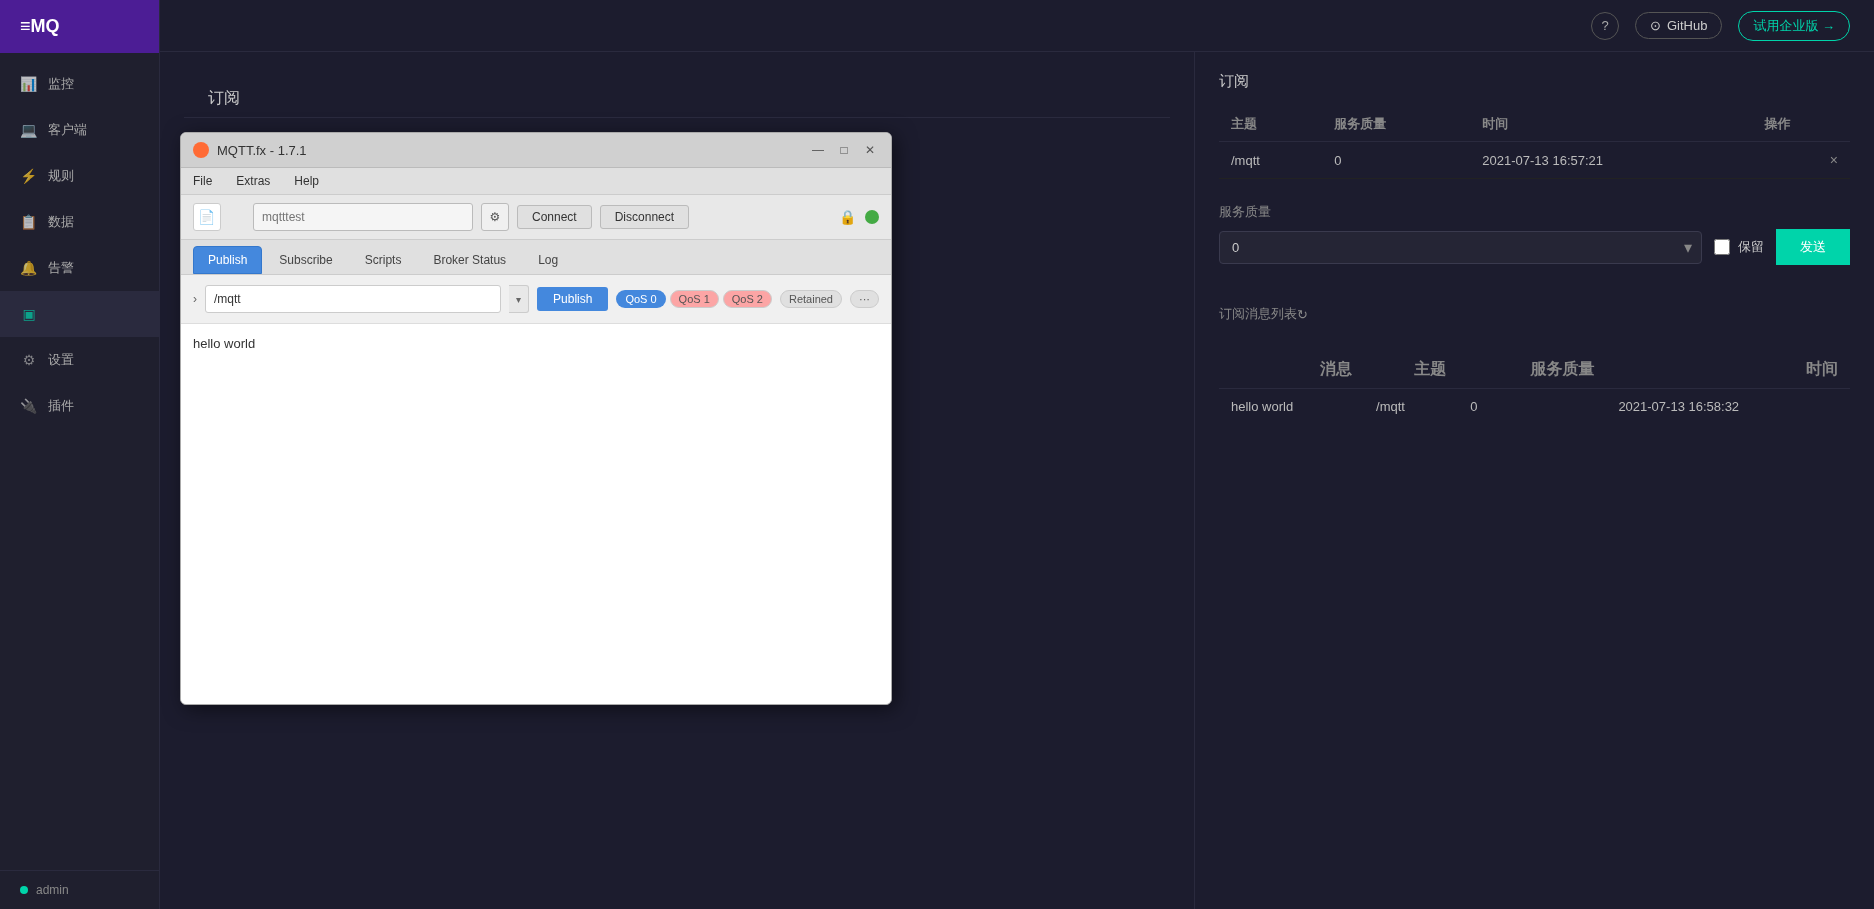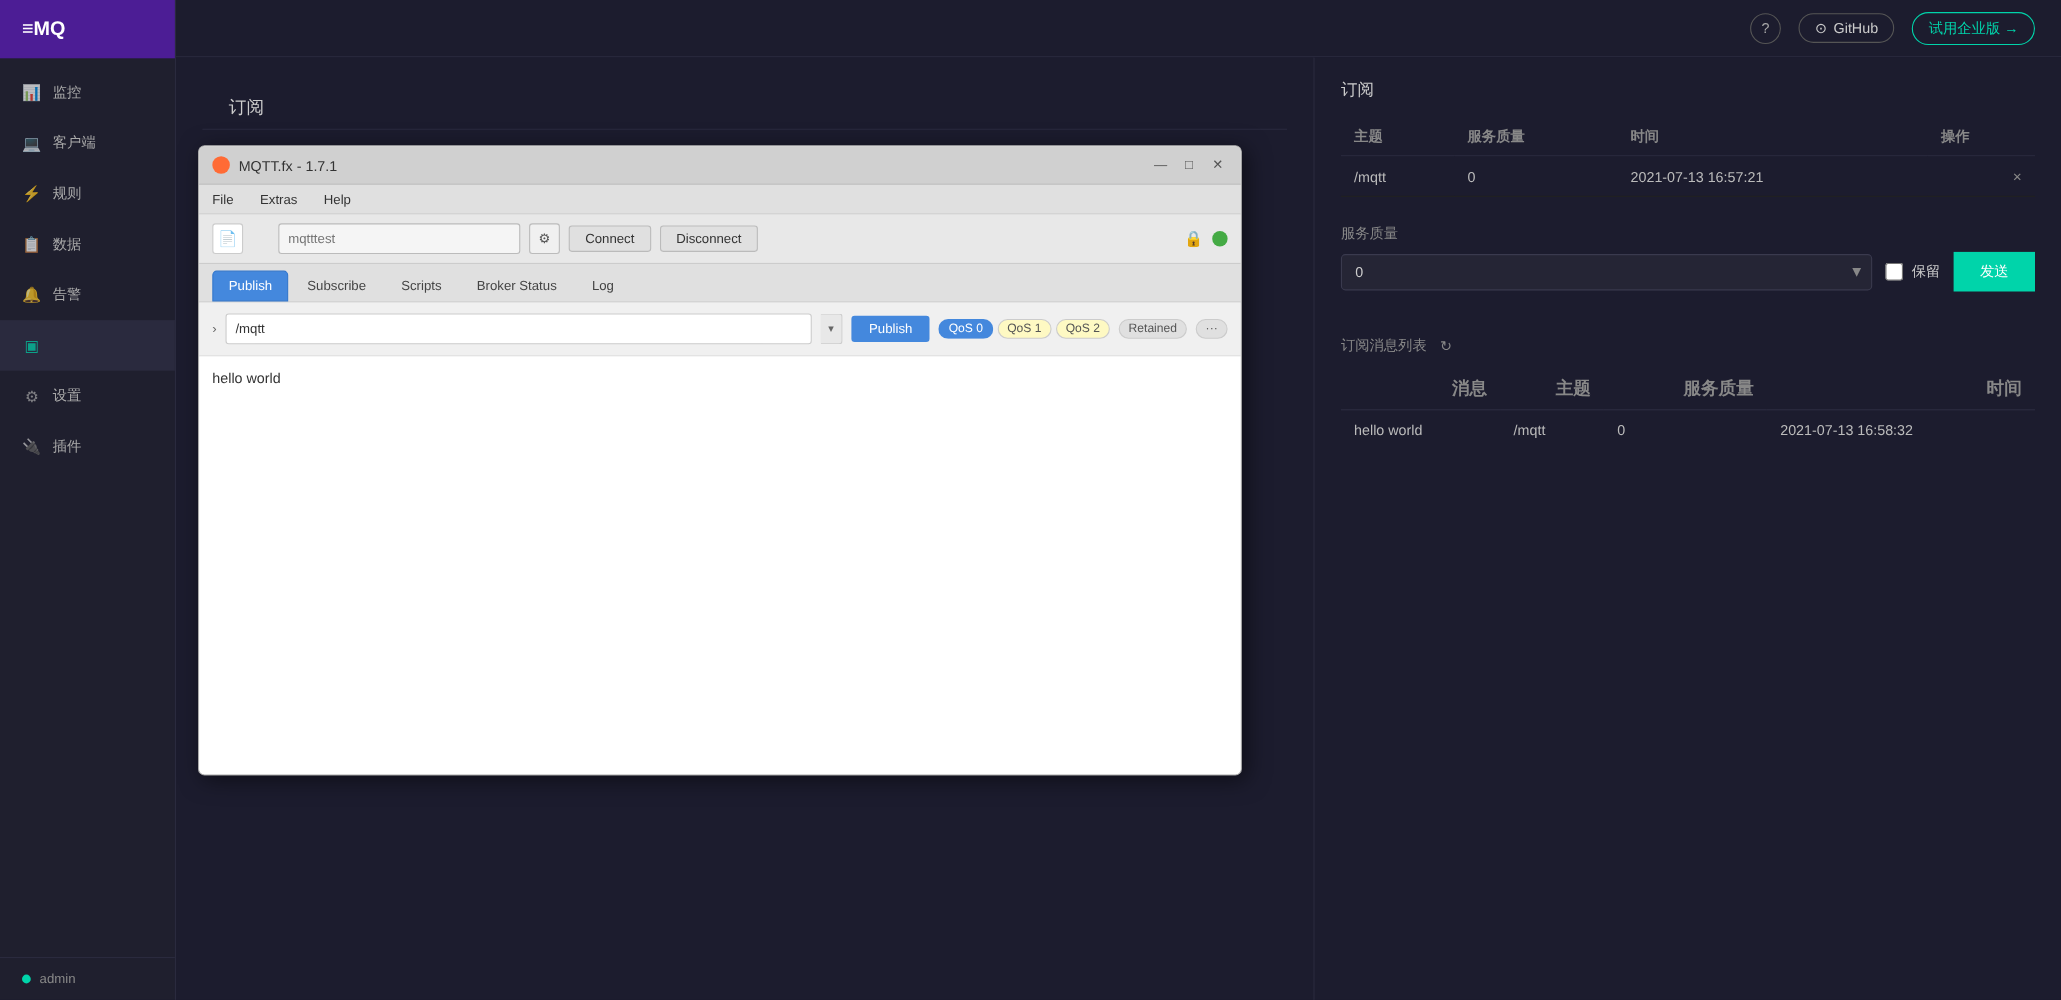--- a/index.html
+++ b/index.html
@@ -225,22 +225,22 @@
       border-radius: 0;
       padding: 9px 24px;
       font-size: 13px;
       cursor: pointer;
       white-space: nowrap;
     }
 
     .msg-list-header {
       display: flex;
       align-items: center;
-      gap: 12px;
-      margin-bottom: 12px;
+      gap: 0;
+      margin-bottom: 28px;
     }
     .msg-list-title {
       font-size: 13px;
       color: #888;
     }
     .refresh-icon {
       font-size: 13px;
       color: #888;
       cursor: pointer;
     }
@@ -266,21 +266,21 @@
       position: absolute;
       top: 0; left: 0; right: 0; bottom: 0;
       display: flex;
       align-items: flex-start;
       justify-content: flex-start;
       padding: 80px 0 0 20px;
       pointer-events: none;
       z-index: 100;
     }
     .modal {
-      width: 949px;
+      width: 712px;
       background: #e8e8e8;
       border: 1px solid #aaa;
       border-radius: 6px;
       box-shadow: 4px 4px 20px rgba(0,0,0,0.5);
       pointer-events: all;
       display: flex;
       flex-direction: column;
       overflow: hidden;
     }
     .modal-titlebar {
@@ -471,21 +471,21 @@
       align-items: center;
     }
     .qos-tag {
       padding: 2px 8px;
       border-radius: 10px;
       font-size: 11px;
       cursor: pointer;
       border: 1px solid transparent;
     }
     .qos-tag.selected { background: #4488dd; color: #fff; }
-    .qos-tag.unselected { background: #fef9c3; color: #555; border-color: #ccc; }
+    .qos-tag.unselected { background: #fca5a5; color: #555; border-color: #ccc; }
     .retained-tag {
       padding: 2px 8px;
       border-radius: 10px;
       font-size: 11px;
       background: #e0e0e0;
       color: #555;
       border: 1px solid #ccc;
       cursor: pointer;
     }
     .dots-btn {

